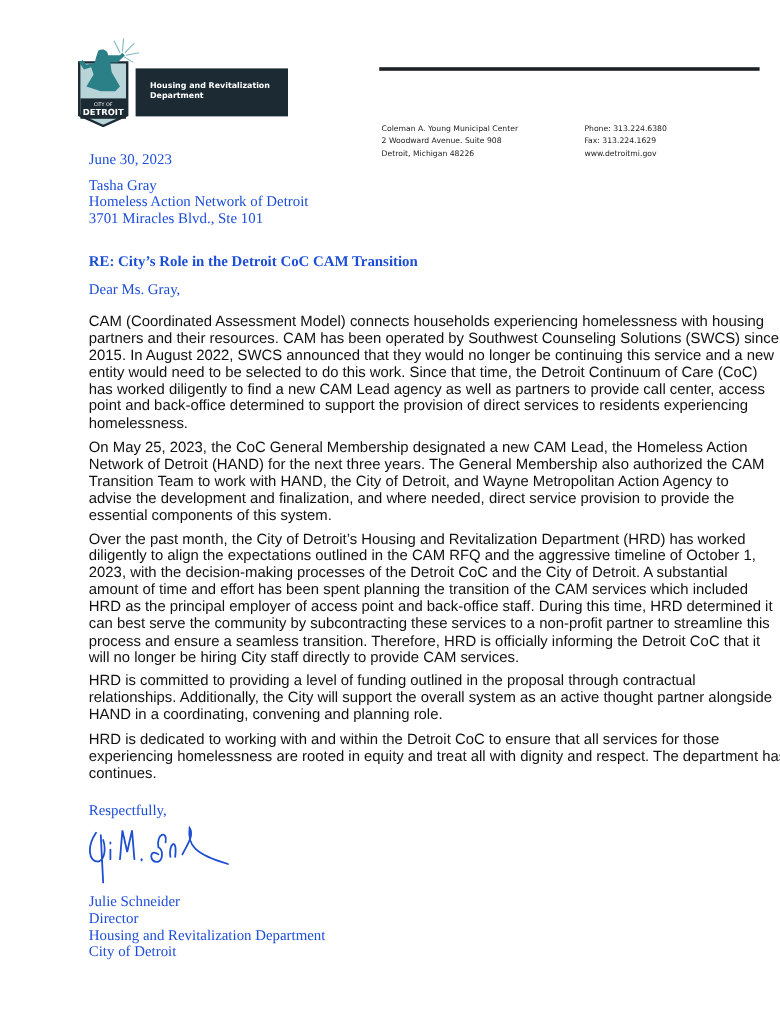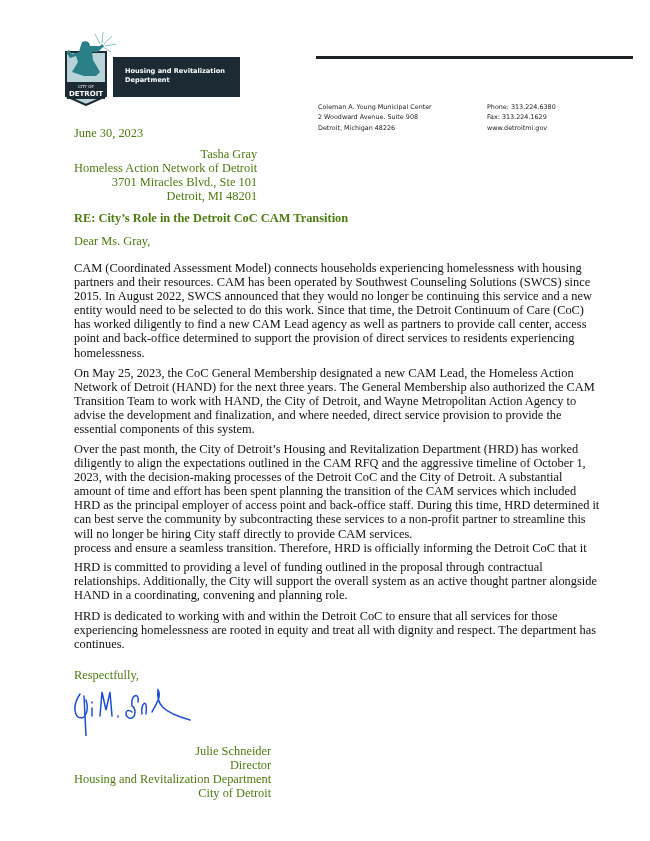--- a/index.html
+++ b/index.html
@@ -13,22 +13,22 @@
       font-family: "DejaVu Sans", sans-serif; font-weight: bold; font-size: 6.6px; line-height: 8.5px; }
     .rule { position: absolute; left: 316px; top: 56px; width: 317px; height: 3px; background: #1d2226; }
     .addr { position: absolute; top: 70px; font-family: "DejaVu Sans", sans-serif; font-size: 6.4px;
       line-height: 10.3px; color: #222; margin-top: 32px; }
     .addr.left { left: 318px; }
     .addr.right { left: 487px; }
     .addr div { white-space: nowrap; }
 
     
     .txt { position: absolute; left: 74px; font-family: "Liberation Serif", serif; font-size: 12.4px;
-      line-height: 14.1px; color: #4d7c0f; text-align: right; }
-    .para { position: absolute; left: 74px; width: 540px; font-family: Liberation Serif, serif;
+      line-height: 14.1px; color: #1d4ed8; }
+    .para { position: absolute; left: 74px; width: 540px; font-family: Liberation Sans, sans-serif;
       font-size: 12.4px; line-height: 14.1px; color: #111; }
     .para .ln { white-space: nowrap; display: block; }
     .bold { font-weight: bold; }
 
     .sig { position: absolute; left: 70px; top: 686px; width: 130px; height: 50px; }
   </style>
 </head>
 <body>
 
 <div class="page">
@@ -70,21 +70,20 @@
     <div>Fax: 313.224.1629</div>
     <div>www.detroitmi.gov</div>
   </div>
 
   <div class="txt" style="top:126px;">June 30, 2023</div>
 
   <div class="txt" style="top:147px;">
     <div>Tasha Gray</div>
     <div>Homeless Action Network of Detroit</div>
     <div>3701 Miracles Blvd., Ste 101</div>
-    <div>Detroit, MI 48201</div>
   </div>
 
   <div class="txt bold" style="top:211px;">RE: City’s Role in the Detroit CoC CAM Transition</div>
 
   <div class="txt" style="top:234px;">Dear Ms. Gray,</div>
 
   <div class="para" style="top:261px;">
     <span class="ln">CAM (Coordinated Assessment Model) connects households experiencing homelessness with housing</span>
     <span class="ln">partners and their resources. CAM has been operated by Southwest Counseling Solutions (SWCS) since</span>
     <span class="ln">2015. In August 2022, SWCS announced that they would no longer be continuing this service and a new</span>
@@ -102,22 +101,22 @@
     <span class="ln">essential components of this system.</span>
   </div>
 
   <div class="para" style="top:442px;">
     <span class="ln">Over the past month, the City of Detroit’s Housing and Revitalization Department (HRD) has worked</span>
     <span class="ln">diligently to align the expectations outlined in the CAM RFQ and the aggressive timeline of October 1,</span>
     <span class="ln">2023, with the decision-making processes of the Detroit CoC and the City of Detroit. A substantial</span>
     <span class="ln">amount of time and effort has been spent planning the transition of the CAM services which included</span>
     <span class="ln">HRD as the principal employer of access point and back-office staff. During this time, HRD determined it</span>
     <span class="ln">can best serve the community by subcontracting these services to a non-profit partner to streamline this</span>
+    <span class="ln">process and ensure a seamless transition. Therefore, HRD is officially informing the Detroit CoC that it</span>
     <span class="ln">will no longer be hiring City staff directly to provide CAM services.</span>
-    <span class="ln">process and ensure a seamless transition. Therefore, HRD is officially informing the Detroit CoC that it</span>
   </div>
 
   <div class="para" style="top:560px;">
     <span class="ln">HRD is committed to providing a level of funding outlined in the proposal through contractual</span>
     <span class="ln">relationships. Additionally, the City will support the overall system as an active thought partner alongside</span>
     <span class="ln">HAND in a coordinating, convening and planning role.</span>
   </div>
 
   <div class="para" style="top:609px;">
     <span class="ln">HRD is dedicated to working with and within the Detroit CoC to ensure that all services for those</span>

